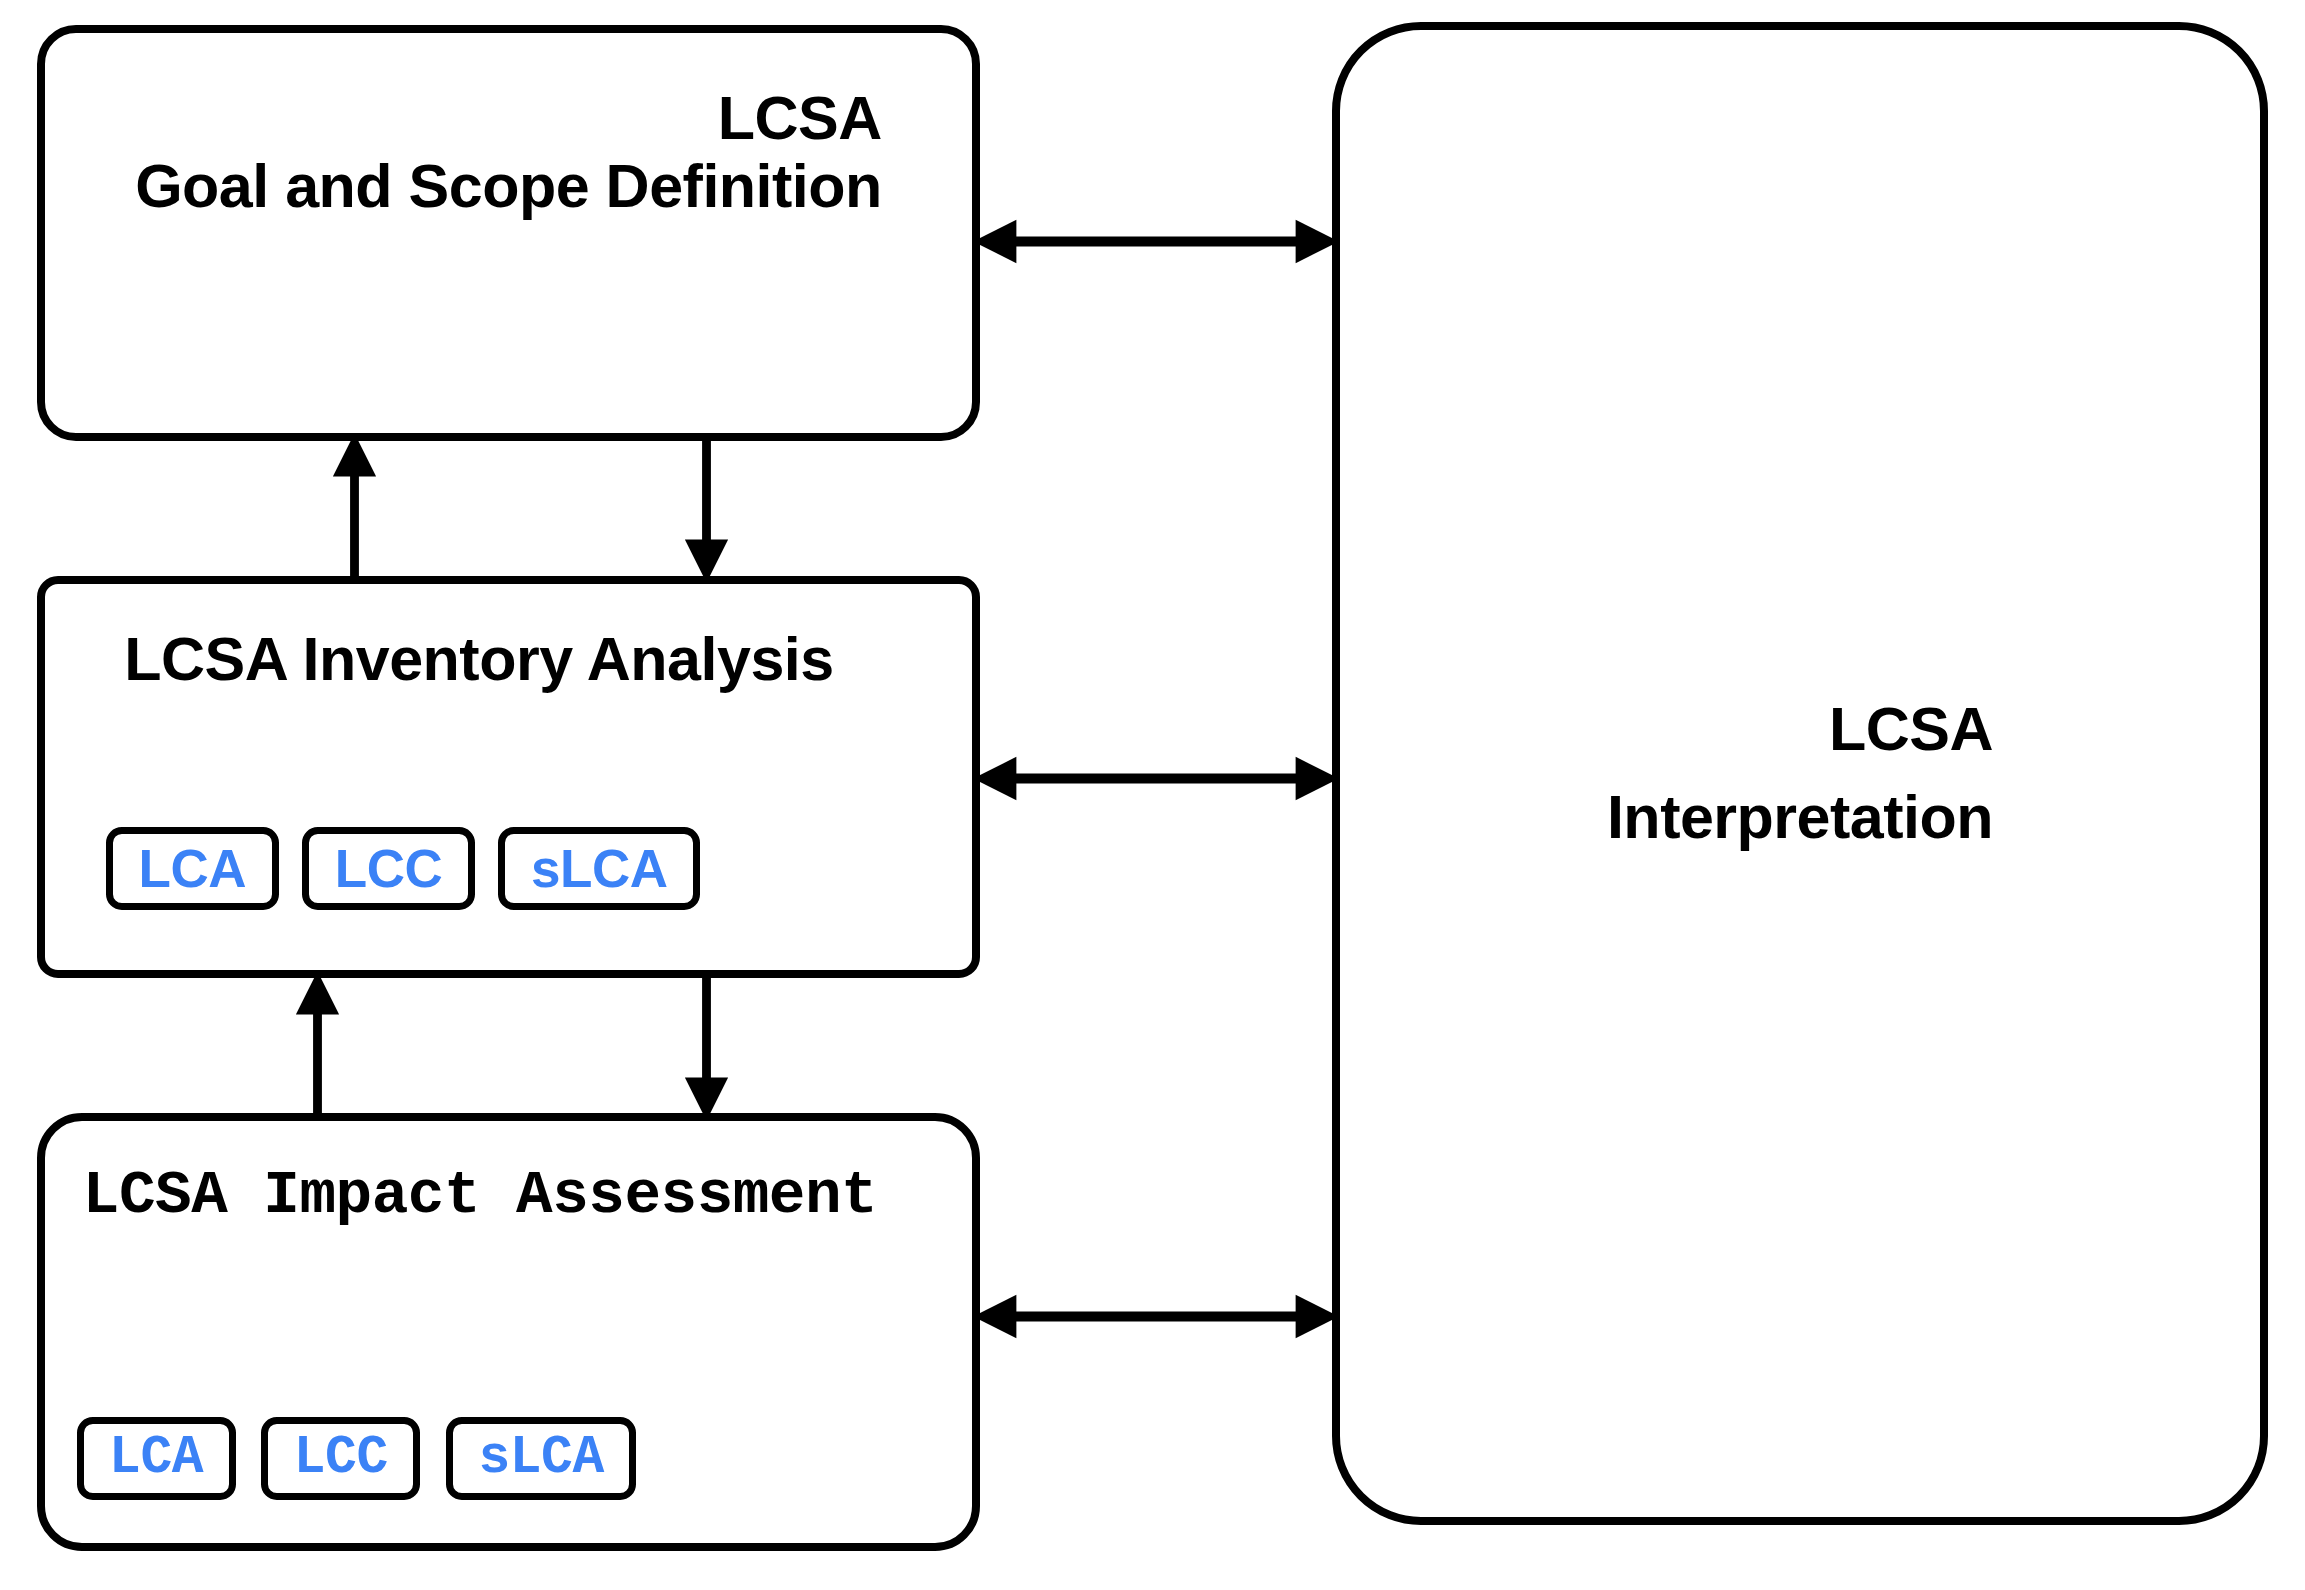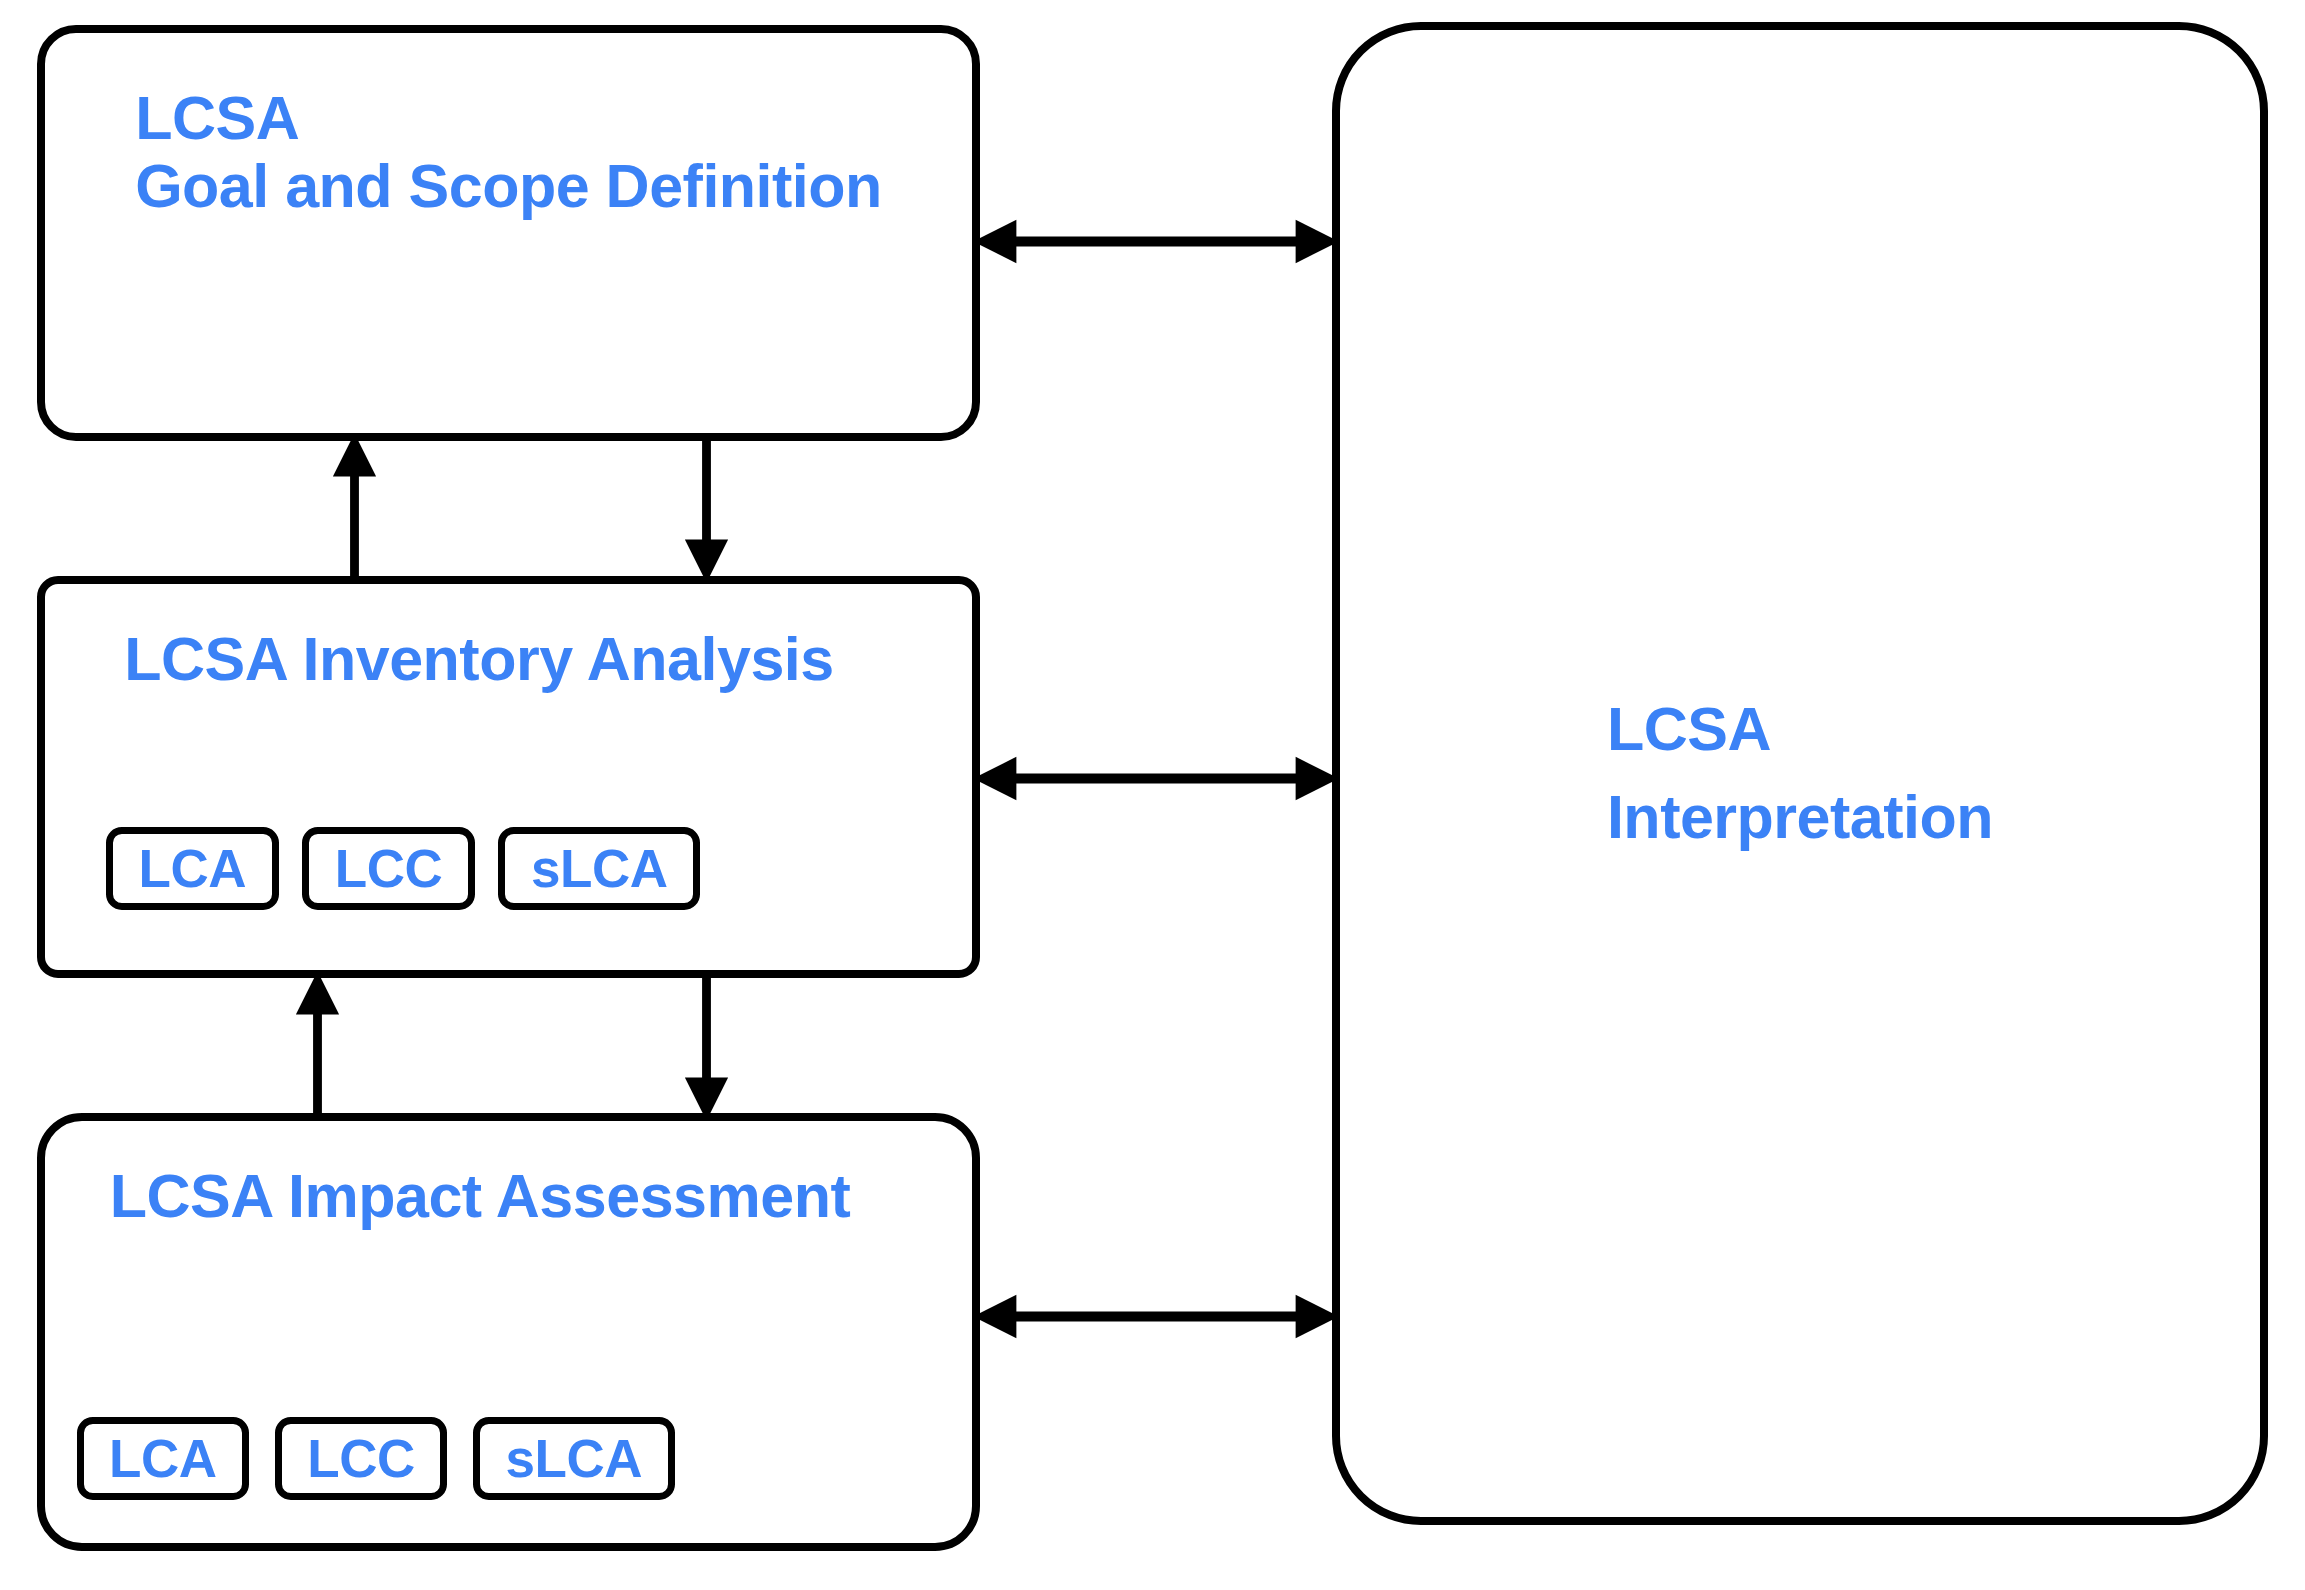--- a/index.html
+++ b/index.html
@@ -24,22 +24,22 @@
     position: absolute;
     box-sizing: border-box;
     background: #ffffff;
     border: 8.9px solid #000000;
     display: flex;
     flex-direction: column;
     align-items: center;
   }
   .box-title {
     font-weight: bold;
-    color: #3b82f6;
-    text-align: left;
+    color: #000000;
+    text-align: right;
     line-height: 1.12;
     letter-spacing: -0.5px;
     font-stretch: condensed;
     white-space: pre-line;
   }
 
   
   #box-goal-scope {
     left: 37px;
     top: 24.6px;
@@ -69,20 +69,21 @@
   }
 
   
   #box-impact {
     left: 37px;
     top: 1113px;
     width: 943px;
     height: 438px;
     border-radius: 45px;
     justify-content: flex-start;
+    font-family: Liberation Mono, monospace;
   }
   #box-impact .box-title {
     margin-top: 41px;
     margin-right: 57px;
     font-size: 61px;
   }
 
   
   #box-interpretation {
     left: 1332px;

